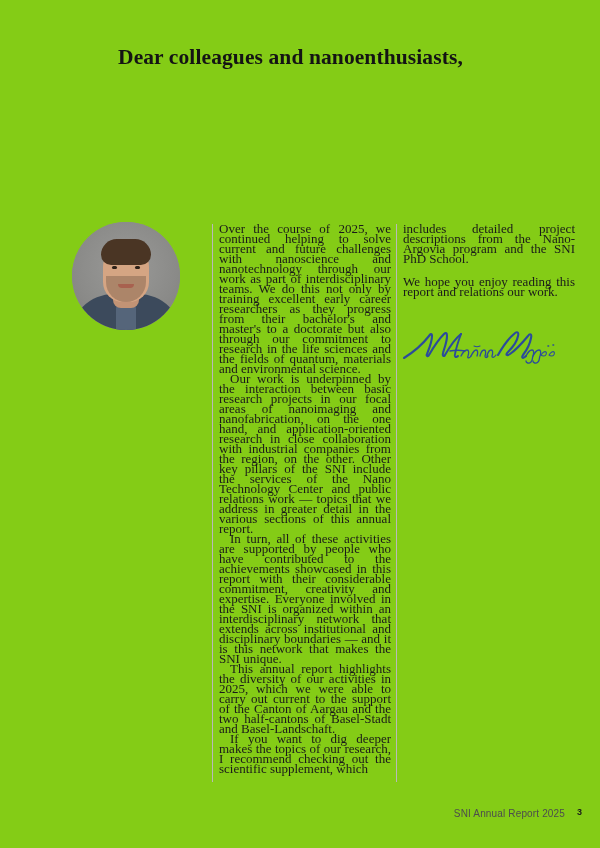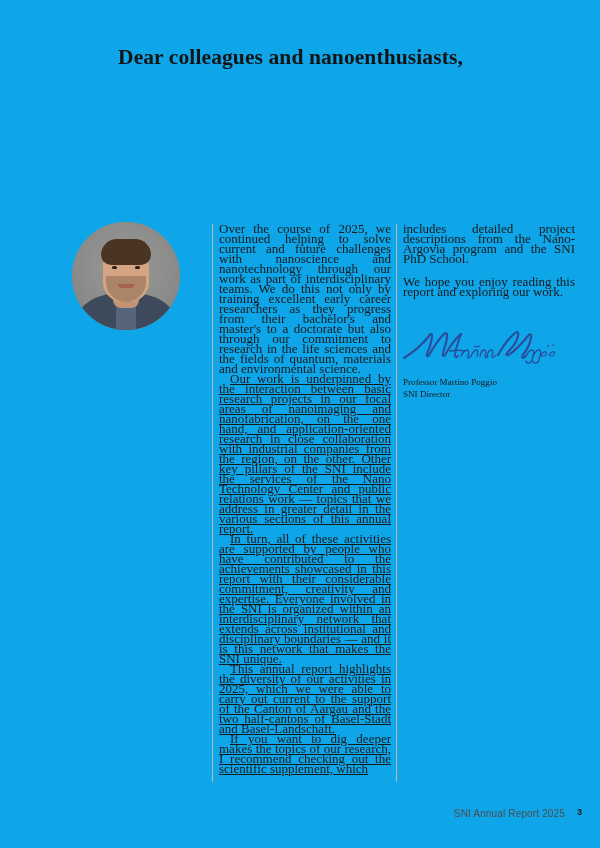--- a/index.html
+++ b/index.html
@@ -12,21 +12,21 @@
     height: 848px;
     position: relative;
     font-family: "Liberation Serif", serif;
     color: #1a1a1a;
     overflow: hidden;
   }
 
   .page {
     position: absolute;
     inset: 0;
-    background: #0ea5e9;
+    background: #84cc16;
   }
 
   
   .page-title {
     position: absolute;
     left: 118px;
     top: 30px;
     width: 420px;
     font-family: "Liberation Serif", serif;
     font-weight: bold;
@@ -168,21 +168,20 @@
   }
   .col-right {
     left: 403px;
     width: 172px;
   }
   .col p {
     margin: 0;
   }
   .col p.indent {
     text-indent: 11px;
-    text-decoration: underline;
   }
   .col p.gap {
     margin-top: 12.75px;
   }
   
   .col p.jall {
     text-align: justify;
   }
 
   .rule {
@@ -270,21 +269,21 @@
   <div class="col col-left">
     <p class="jall">Over the course of 2025, we continued helping to solve current and future challenges with nanoscience and nanotechnology through our work as part of interdisciplinary teams. We do this not only by training excellent early career researchers as they progress from their bachelor's and master's to a doctorate but also through our commitment to research in the life sciences and the fields of quantum, materials and environmental science.</p>
     <p class="jall indent">Our work is underpinned by the interaction between basic research projects in our focal areas of nanoimaging and nanofabrication, on the one hand, and application-oriented research in close collaboration with industrial companies from the region, on the other. Other key pillars of the SNI include the services of the Nano Technology Center and public relations work — topics that we address in greater detail in the various sections of this annual report.</p>
     <p class="jall indent">In turn, all of these activities are supported by people who have contributed to the achievements showcased in this report with their considerable commitment, creativity and expertise. Everyone involved in the SNI is organized within an interdisciplinary network that extends across institutional and disciplinary boundaries — and it is this network that makes the SNI unique.</p>
     <p class="jall indent">This annual report highlights the diversity of our activities in 2025, which we were able to carry out current to the support of the Canton of Aargau and the two half-cantons of Basel-Stadt and Basel-Landschaft.</p>
     <p class="jall indent">If you want to dig deeper makes the topics of our research, I recommend checking out the scientific supplement, which</p>
   </div>
 
   <div class="col col-right">
     <p class="jall">includes detailed project descriptions from the Nano-Argovia program and the SNI PhD School.</p>
-    <p class="jall gap">We hope you enjoy reading this report and exploring our work.</p>
+    <p class="jall gap">We hope you enjoy reading this report and relations our work.</p>
   </div>
 
   <div class="signature">
     <svg viewBox="0 0 160 46" width="160" height="46" aria-hidden="true">
       <g fill="none" stroke="#2b4b9b" stroke-linecap="round" stroke-linejoin="round">
         <path d="M2 33 C10 28 20 20 27 11 C28 9 30 8 30 11 C30 17 27 24 25 29 C24 31 26 32 27 30 C31 23 37 14 42 9 C44 7 45 8 45 11 C45 17 42 24 41 28 C40 31 42 32 43 30 C47 23 54 13 59 9" stroke-width="2.1"></path>
         <path d="M59 9 C56 17 54 24 53 29 C52 32 54 33 56 31" stroke-width="1.9"></path>
         <path d="M48 26 C53 25 58 25 63 26" stroke-width="1.3"></path>
         <path d="M59 31 C61 27 63 25 65 25 C67 25 67 28 66 31 C65 33 67 34 69 31" stroke-width="1.3"></path>
         <path d="M69 31 C71 27 72 25 74 25 C76 25 76 28 75 31" stroke-width="1.3"></path>
@@ -295,23 +294,19 @@
         <path d="M124 31 C126 27 128 25 130 25 C132 25 132 28 131 31 C130 33 131 35 129 37 C127 39 124 38 124 36" stroke-width="1.3"></path>
         <path d="M131 31 C133 27 135 25 137 25 C139 25 139 28 138 31 C137 33 138 35 136 37 C134 39 131 38 131 36" stroke-width="1.3"></path>
         <path d="M139 30 C141 27 143 26 144 27 C145 28 144 31 142 31 C140 31 139 30 139 30 Z" stroke-width="1.1"></path>
         <path d="M147 30 C149 27 151 26 152 27 C153 28 152 31 150 31 C148 31 147 30 147 30 Z" stroke-width="1.1"></path>
         <path d="M146 21 L146.6 21" stroke-width="1.6"></path>
         <path d="M151 20 L151.6 20" stroke-width="1.6"></path>
       </g>
     </svg>
   </div>
 
-  <div class="sign-name">
-    <div>Professor Martino Poggio</div>
-    <div>SNI Director</div>
-  </div>
 
   <div class="footer">
     <span class="footer-text">SNI Annual Report 2025</span>
     <span class="footer-page">3</span>
   </div>
 
 </div>
 
 </body></html>

